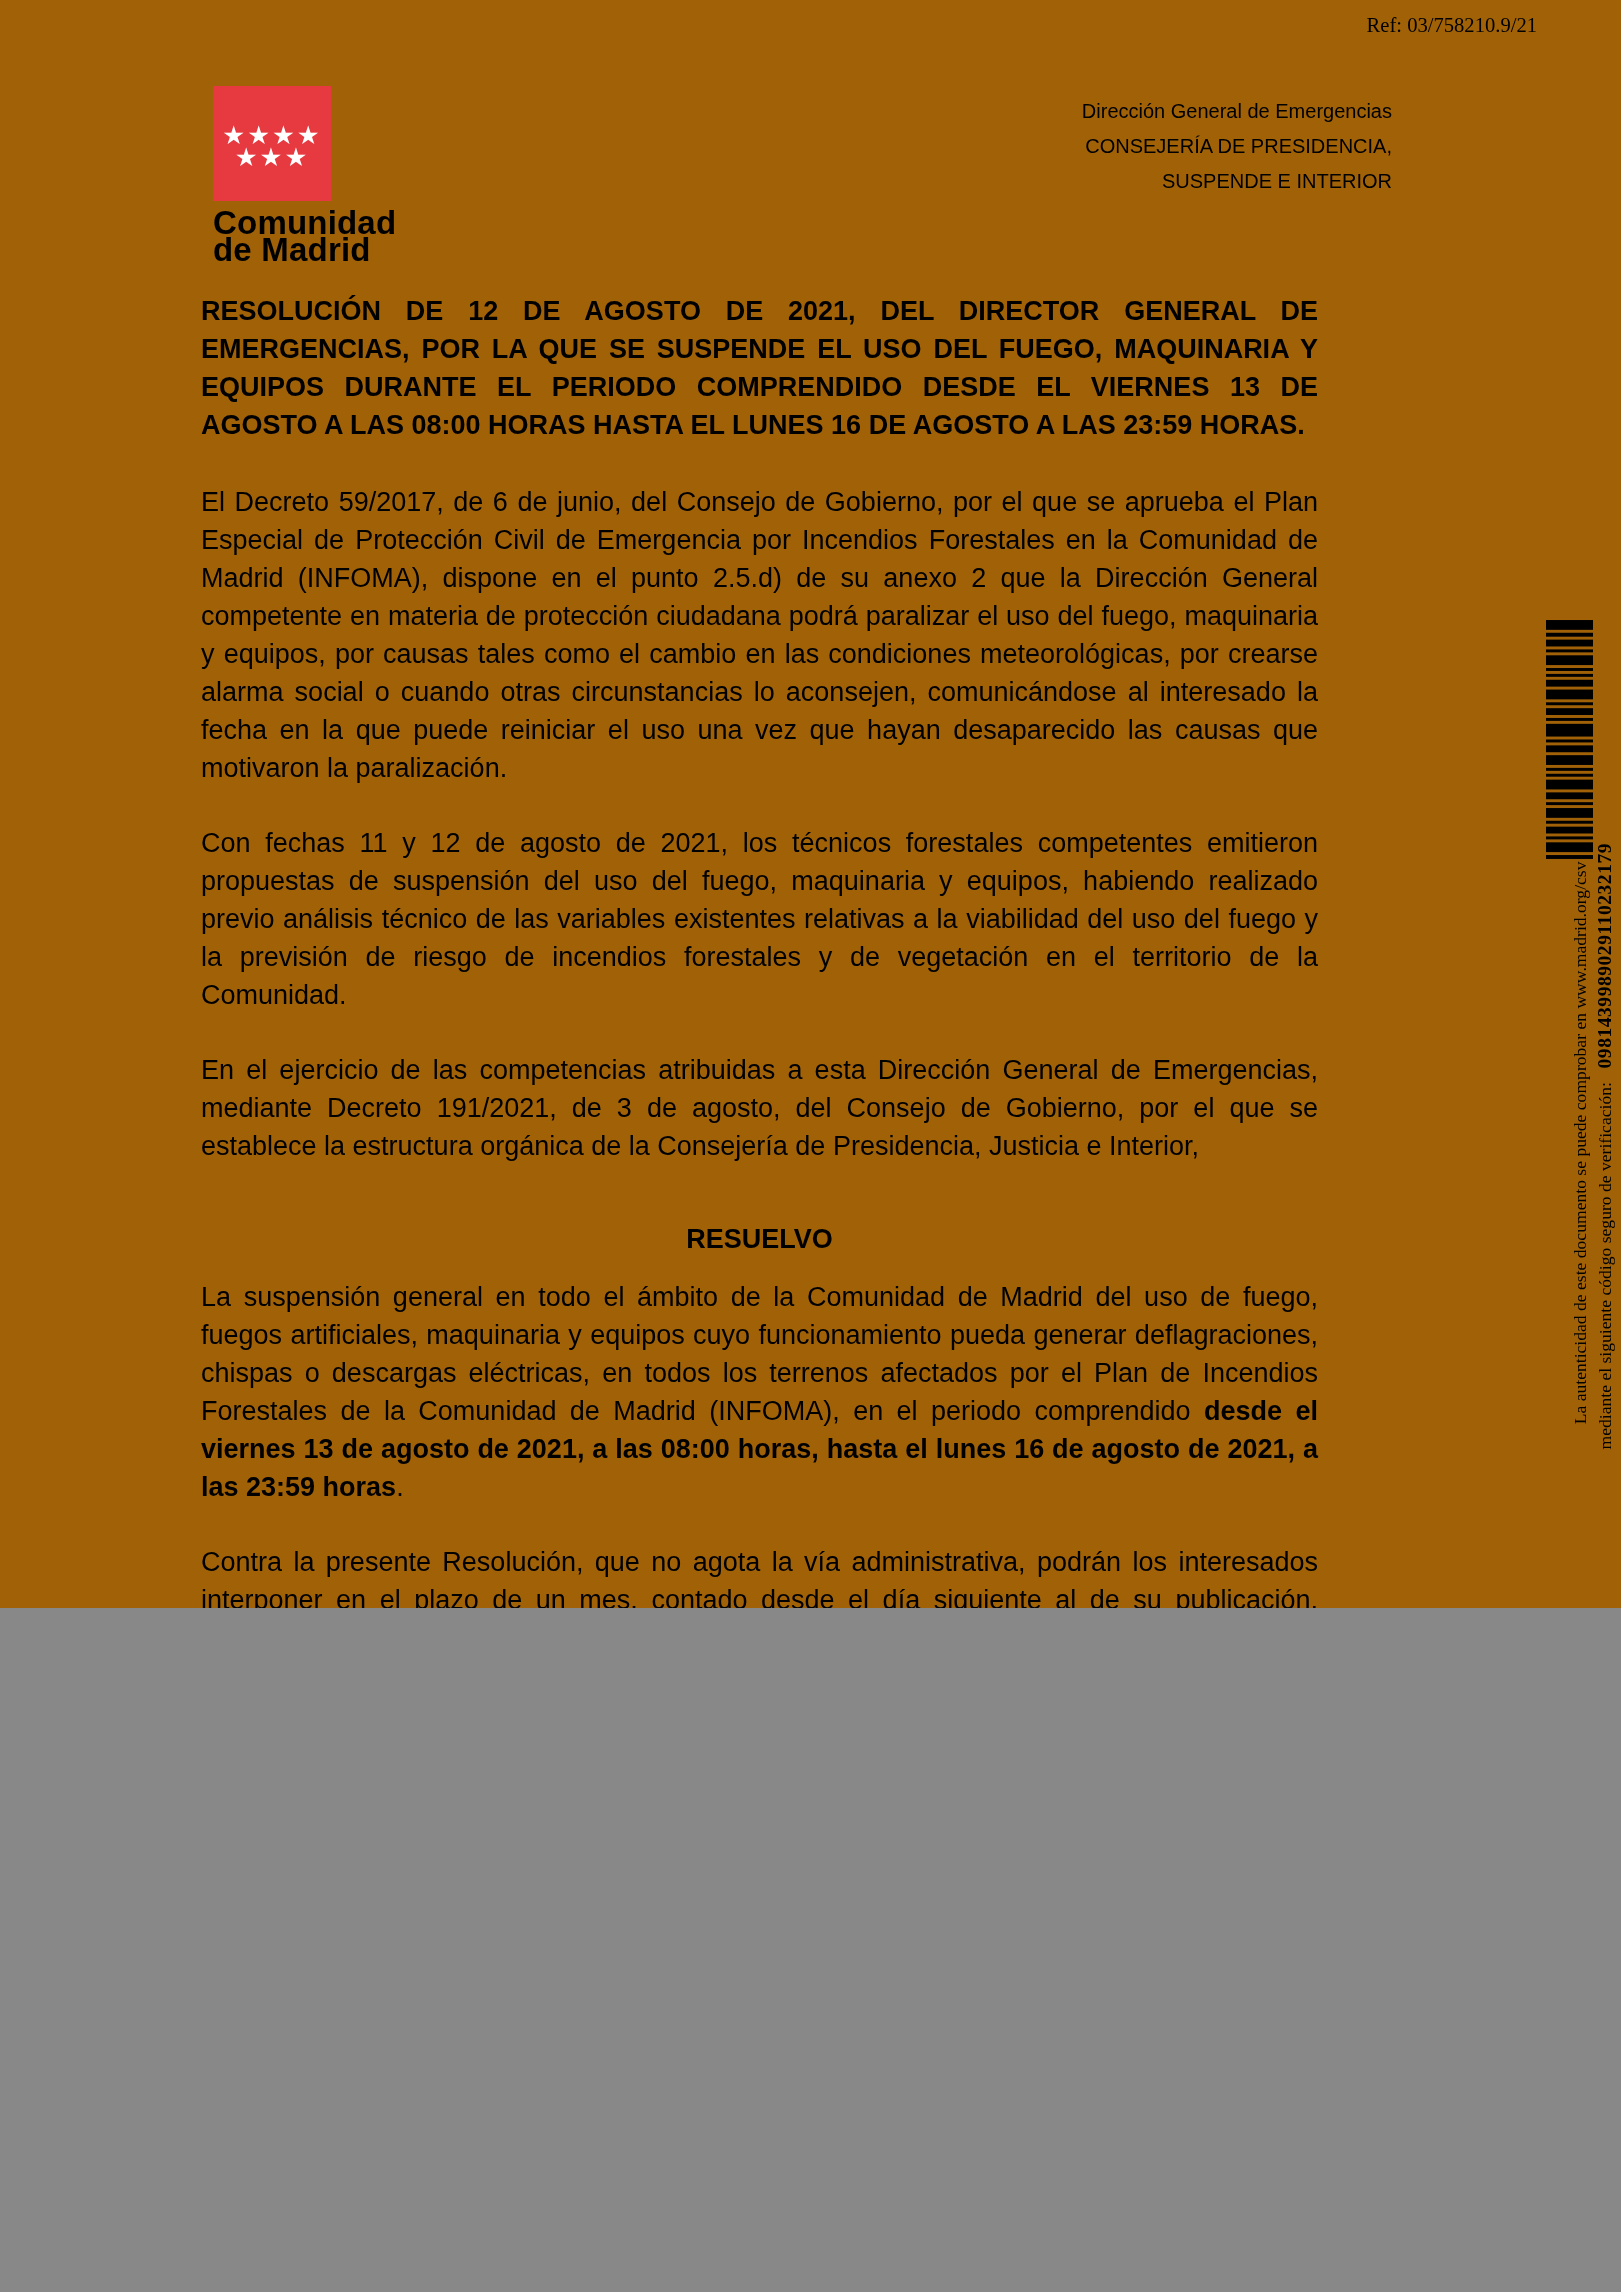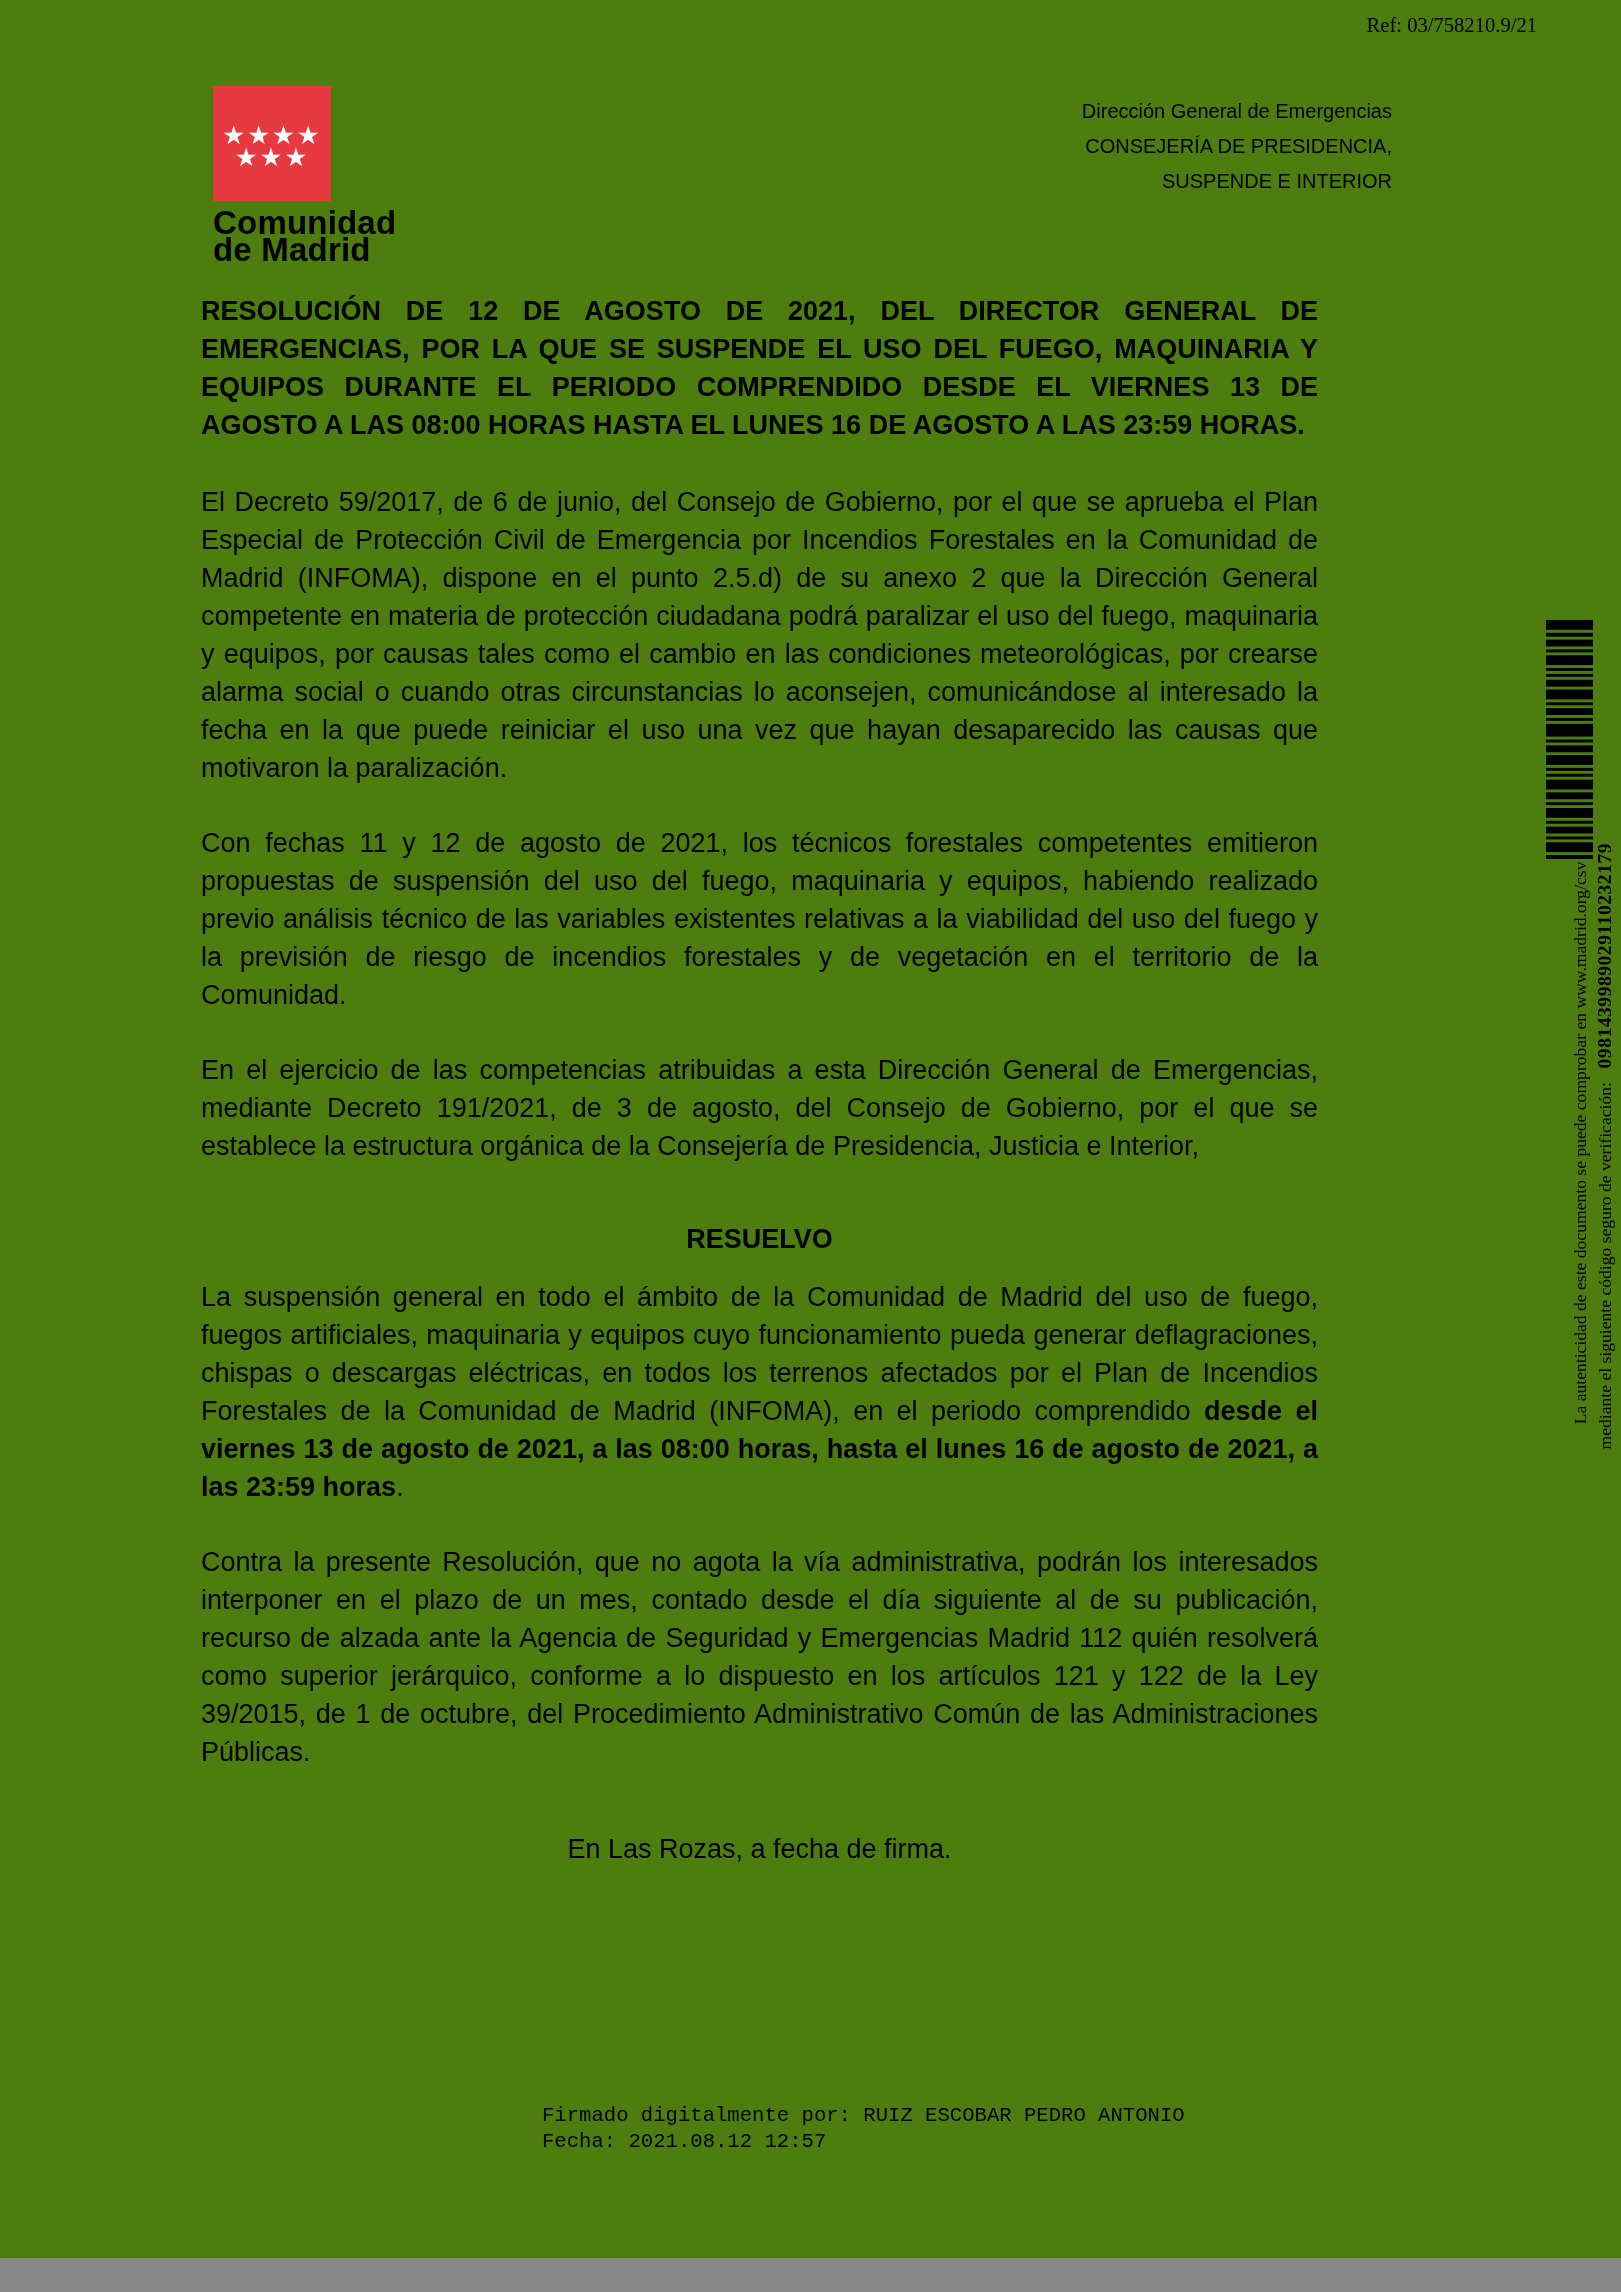--- a/index.html
+++ b/index.html
@@ -1,21 +1,21 @@
 <!DOCTYPE html>
 <html lang="es"><head>
 <meta charset="utf-8">
 <style>
   html, body { margin: 0; padding: 0; background: #888; }
   .page {
     position: relative;
     width: 1621px;
-    height: 2258px;
+    height: 1608px;
     margin: 0 auto;
-    background: #4d7c0f;
+    background: #a16207;
     font-family: "Liberation Sans", sans-serif;
     color: #000;
     overflow: hidden;
   }
 
   
   .ref {
     position: absolute;
     top: 13.7px;
     right: 84px;

